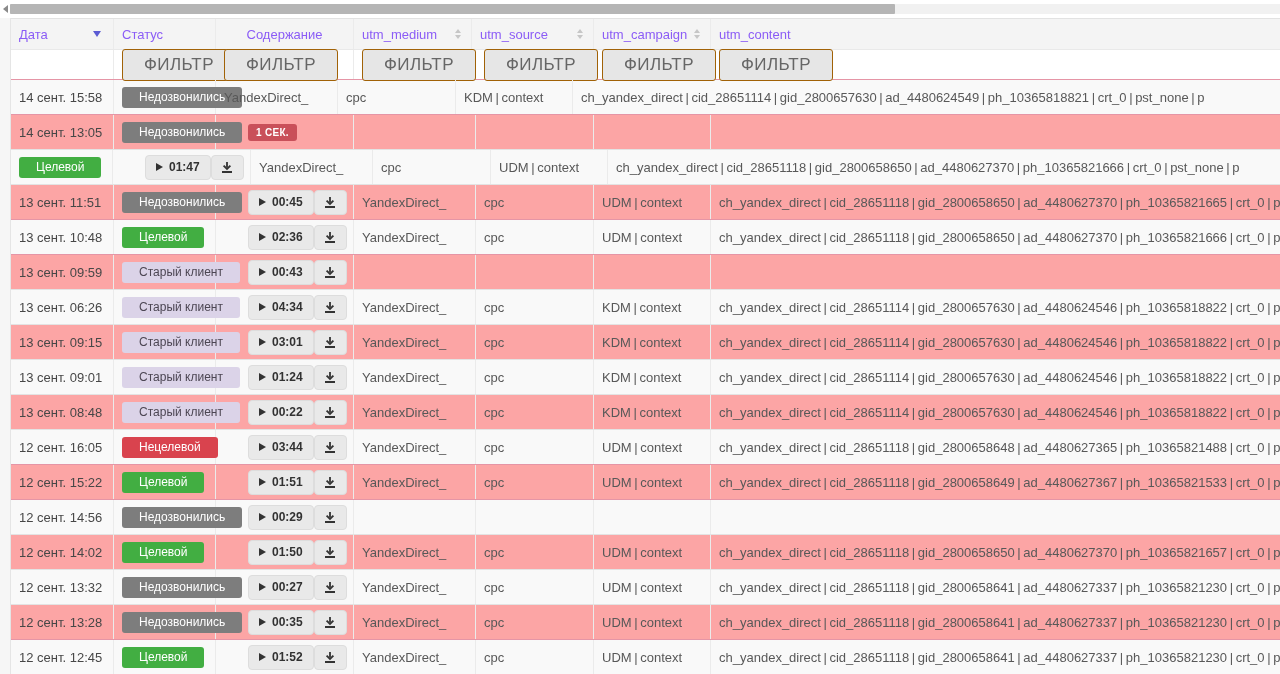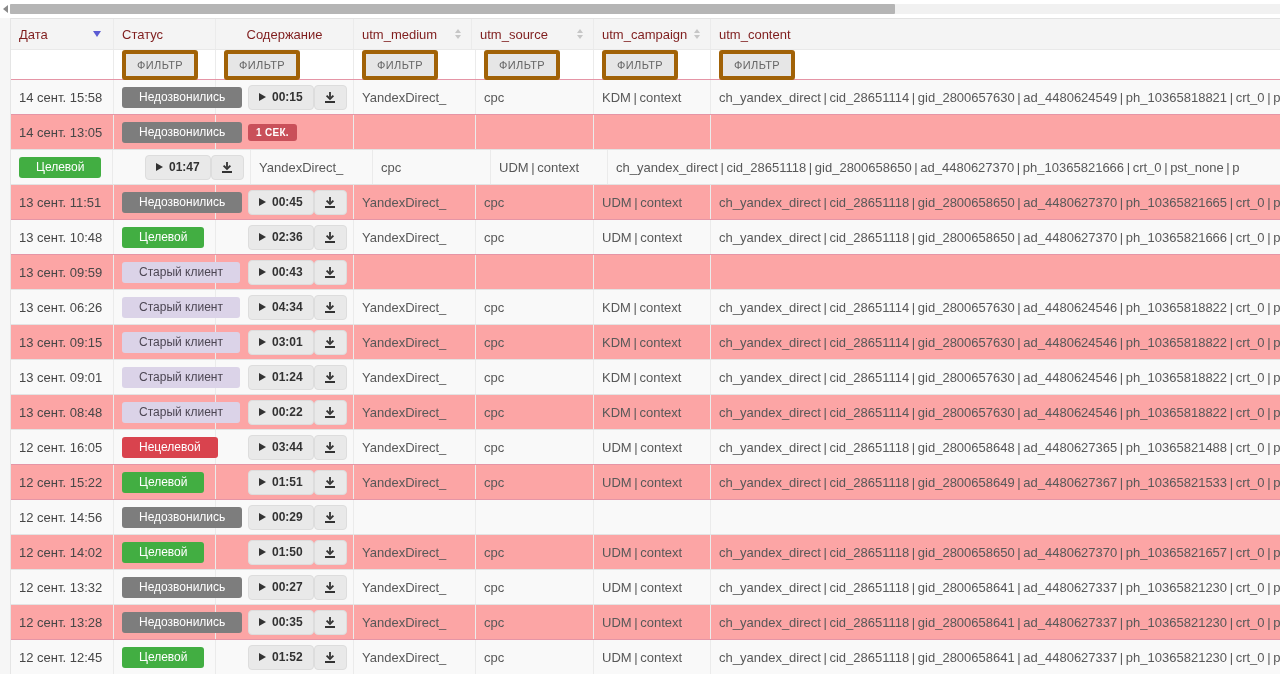--- a/index.html
+++ b/index.html
@@ -18,30 +18,30 @@
   
   .table { position:absolute; top:18px; left:10px; right:0; bottom:0;
     border-left:1px solid #e5e5e5; border-top:1px solid #e2e2e2; background:#fff; }
   .thead { display:flex; height:31px; background:#f4f4f4; border-bottom:1px solid #e9e9e9; }
   .tfilter { display:flex; height:30px; background:#fff; border-bottom:1px solid var(--pink,#e595a6); align-items:center; }
   .cell { flex:0 0 auto; height:100%; display:flex; align-items:center; padding-left:8px;
     border-right:1px solid #ebebeb; min-width:0; }
   .c0 { width:103px; } .c1 { width:102px; } .c2 { width:138px; }
   .c3 { width:122px; } .c4 { width:118px; } .c5 { width:117px; }
   .c6 { flex:1 1 auto; border-right:none; }
-  .hcell { color:#7f1d1d; cursor:pointer; }
+  .hcell { color:#8b5cf6; cursor:pointer; }
   .hcell.center { justify-content:center; padding-left:0;align-items:center; }
   .tri-desc { width:0; height:0; margin-left:auto; margin-right:12px;
     border-left:4px solid transparent; border-right:4px solid transparent; border-top:6px solid var(--sort-active,#5b5bd3); }
   .sort2 { display:flex; flex-direction:column; gap:2px; margin-left:auto; margin-right:10px; }
   .sort2 i { display:block; width:0; height:0; }
   .sort2 .up { border-left:3px solid transparent; border-right:3px solid transparent; border-bottom:4px solid #c6c6c6; }
   .sort2 .dn { border-left:3px solid transparent; border-right:3px solid transparent; border-top:4px solid #c6c6c6; }
-  .filter-btn { background:#e6e6e6; border:4px solid #a16207; border-radius:3px; color:#666;
-    font-family:inherit; font-size:11px; letter-spacing:.4px; padding:5px 11px; cursor:pointer; }
+  .filter-btn { background:#e6e6e6; border:1px solid #a16207; border-radius:3px; color:#666;
+    font-family:inherit; font-size:17px; letter-spacing:.4px; padding:5px 21px; cursor:pointer; }
   
   .tbody { }
   .trow { display:flex; height:35px; align-items:center; background:#fca5a5; border-bottom:1px solid #e3e3e3; cursor:pointer; }
   .trow.striped { background:#f9f9f9; }
   .trow.pinkb { border-bottom-color:var(--pink,#e595a6); }
   .datecell { color:#474747; }
   .badge { display:inline-block; padding:3px 17px; border-radius:3px; font-size:12px; line-height:15px; white-space:nowrap; }
   .play-btn { display:inline-flex; align-items:center; gap:6px; height:25px; padding:0 10px; margin-left:24px;
     background:#e9e9e9; border:1px solid #dddddd; border-radius:4px; font-family:inherit;
     font-size:12px; font-weight:700; color:#323232; cursor:pointer; }
@@ -125,33 +125,20 @@
         <button class="filter-btn">ФИЛЬТР</button>
       </div>
     </div>
 
     <div class="tbody">
         <div class="trow striped pinkb">
           <div class="cell c0 datecell">14 сент. 15:58</div>
           <div class="cell c1">
             <span class="badge" style="background: rgb(125, 125, 125); color: rgb(255, 255, 255);">Недозвонились</span>
           </div>
-          <div class="cell c2">
-            <button class="play-btn">
-              <span class="tri-play"></span>
-              <span>00:15</span>
-            </button>
-            <button class="dl-btn">
-              <svg width="12" height="13" viewBox="0 0 12 13">
-                <path d="M6 1 v5.4" stroke="#333" stroke-width="1.8" fill="none"></path>
-                <path d="M2.6 4.6 L6 8 L9.4 4.6" fill="none" stroke="#333" stroke-width="1.8"></path>
-                <rect x="1" y="10" width="10" height="2" fill="#333"></rect>
-              </svg>
-            </button>
-          </div>
           <div class="cell c3 utmtext">YandexDirect_</div>
           <div class="cell c4 utmtext">cpc</div>
           <div class="cell c5 utmtext">KDM | context</div>
           <div class="cell c6 utmtext">ch_yandex_direct | cid_28651114 | gid_2800657630 | ad_4480624549 | ph_10365818821 | crt_0 | pst_none | p</div>
         </div>
         <div class="trow">
           <div class="cell c0 datecell">14 сент. 13:05</div>
           <div class="cell c1">
             <span class="badge" style="background: rgb(125, 125, 125); color: rgb(255, 255, 255);">Недозвонились</span>
           </div>

